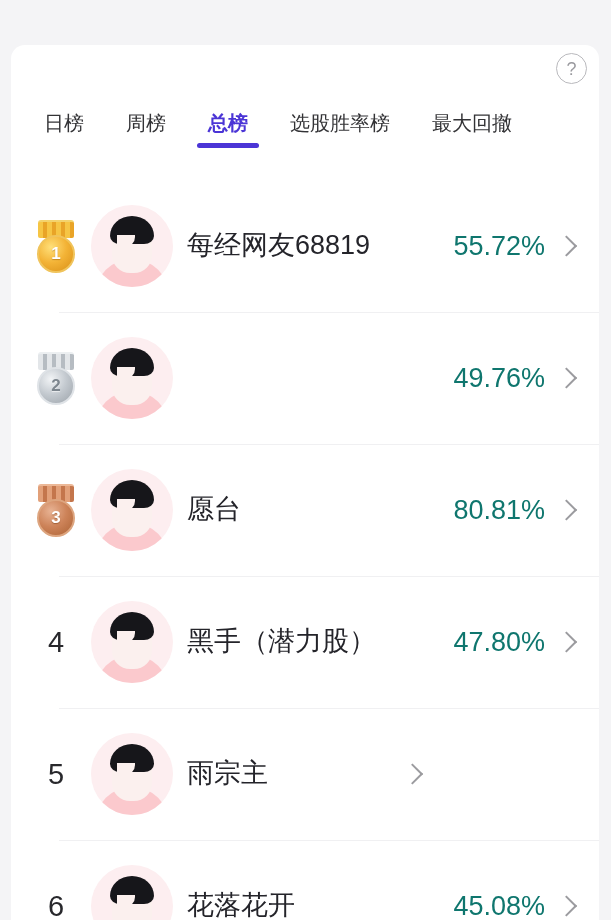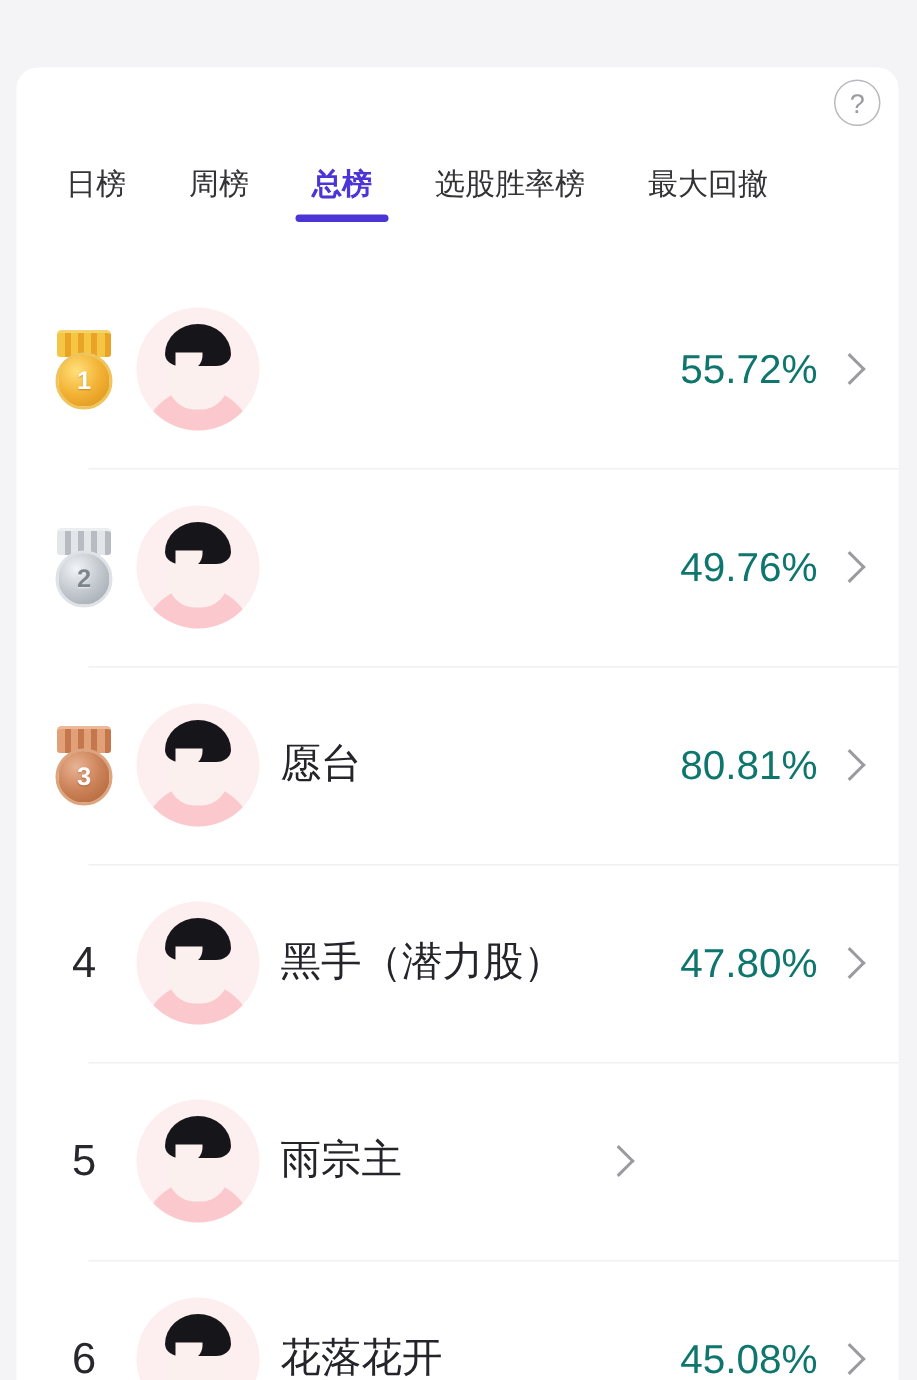--- a/index.html
+++ b/index.html
@@ -335,20 +335,21 @@
           <div class="medal gold">
             <div class="ribbon"></div>
             <div class="disc">1</div>
           </div>
         </div>
         <div class="avatar">
           <div class="shirt"></div>
           <div class="face"></div>
           <div class="hair"></div>
         </div>
+        <div class="name">每经网友68819</div>
         <div class="pct">55.72%</div>
         <div class="chevron"></div>
       </div>
 
       <div class="row">
         <div class="rank">
           <div class="medal silver">
             <div class="ribbon"></div>
             <div class="disc">2</div>
           </div>

